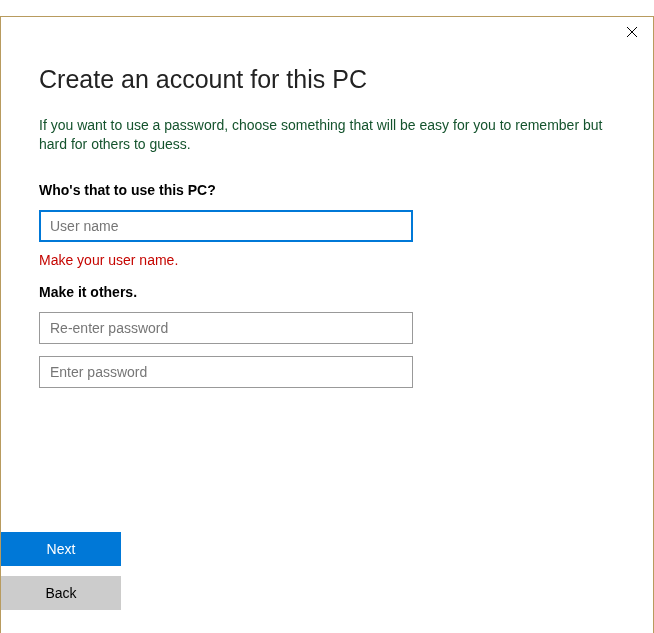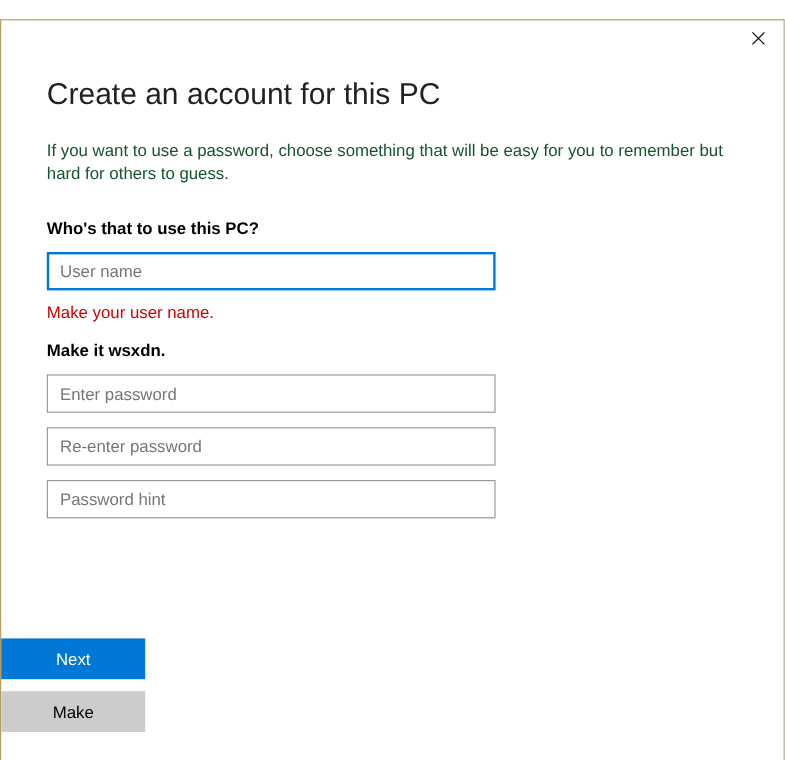--- a/index.html
+++ b/index.html
@@ -139,27 +139,26 @@
   </div>
 
   <div class="content">
     <h1>Create an account for this PC</h1>
     <p class="description">If you want to use a password, choose something that will be easy for you to remember but hard for others to guess.</p>
 
     <div class="section-label">Who's that to use this PC?</div>
     <input type="text" class="field focused" placeholder="User name" style="">
     <div class="error-text">Make your user name.</div>
 
-    <div class="section-label">Make it wsxdn.</div>
+    <div class="section-label">Make it others.</div>
     <div class="section2">
+      <input type="password" class="field" placeholder="Re-enter password" style="">
       <input type="password" class="field" placeholder="Enter password" style="">
-      <input type="password" class="field" placeholder="Re-enter password" style="">
-      <input type="text" class="field" placeholder="Password hint" style="">
     </div>
   </div>
 
   <div class="footer">
     <button class="btn btn-primary">Next</button>
-    <button class="btn btn-secondary">Make</button>
+    <button class="btn btn-secondary">Back</button>
   </div>
 
   <div class="watermark">guess.com</div>
 </div>
 
 </body></html>

